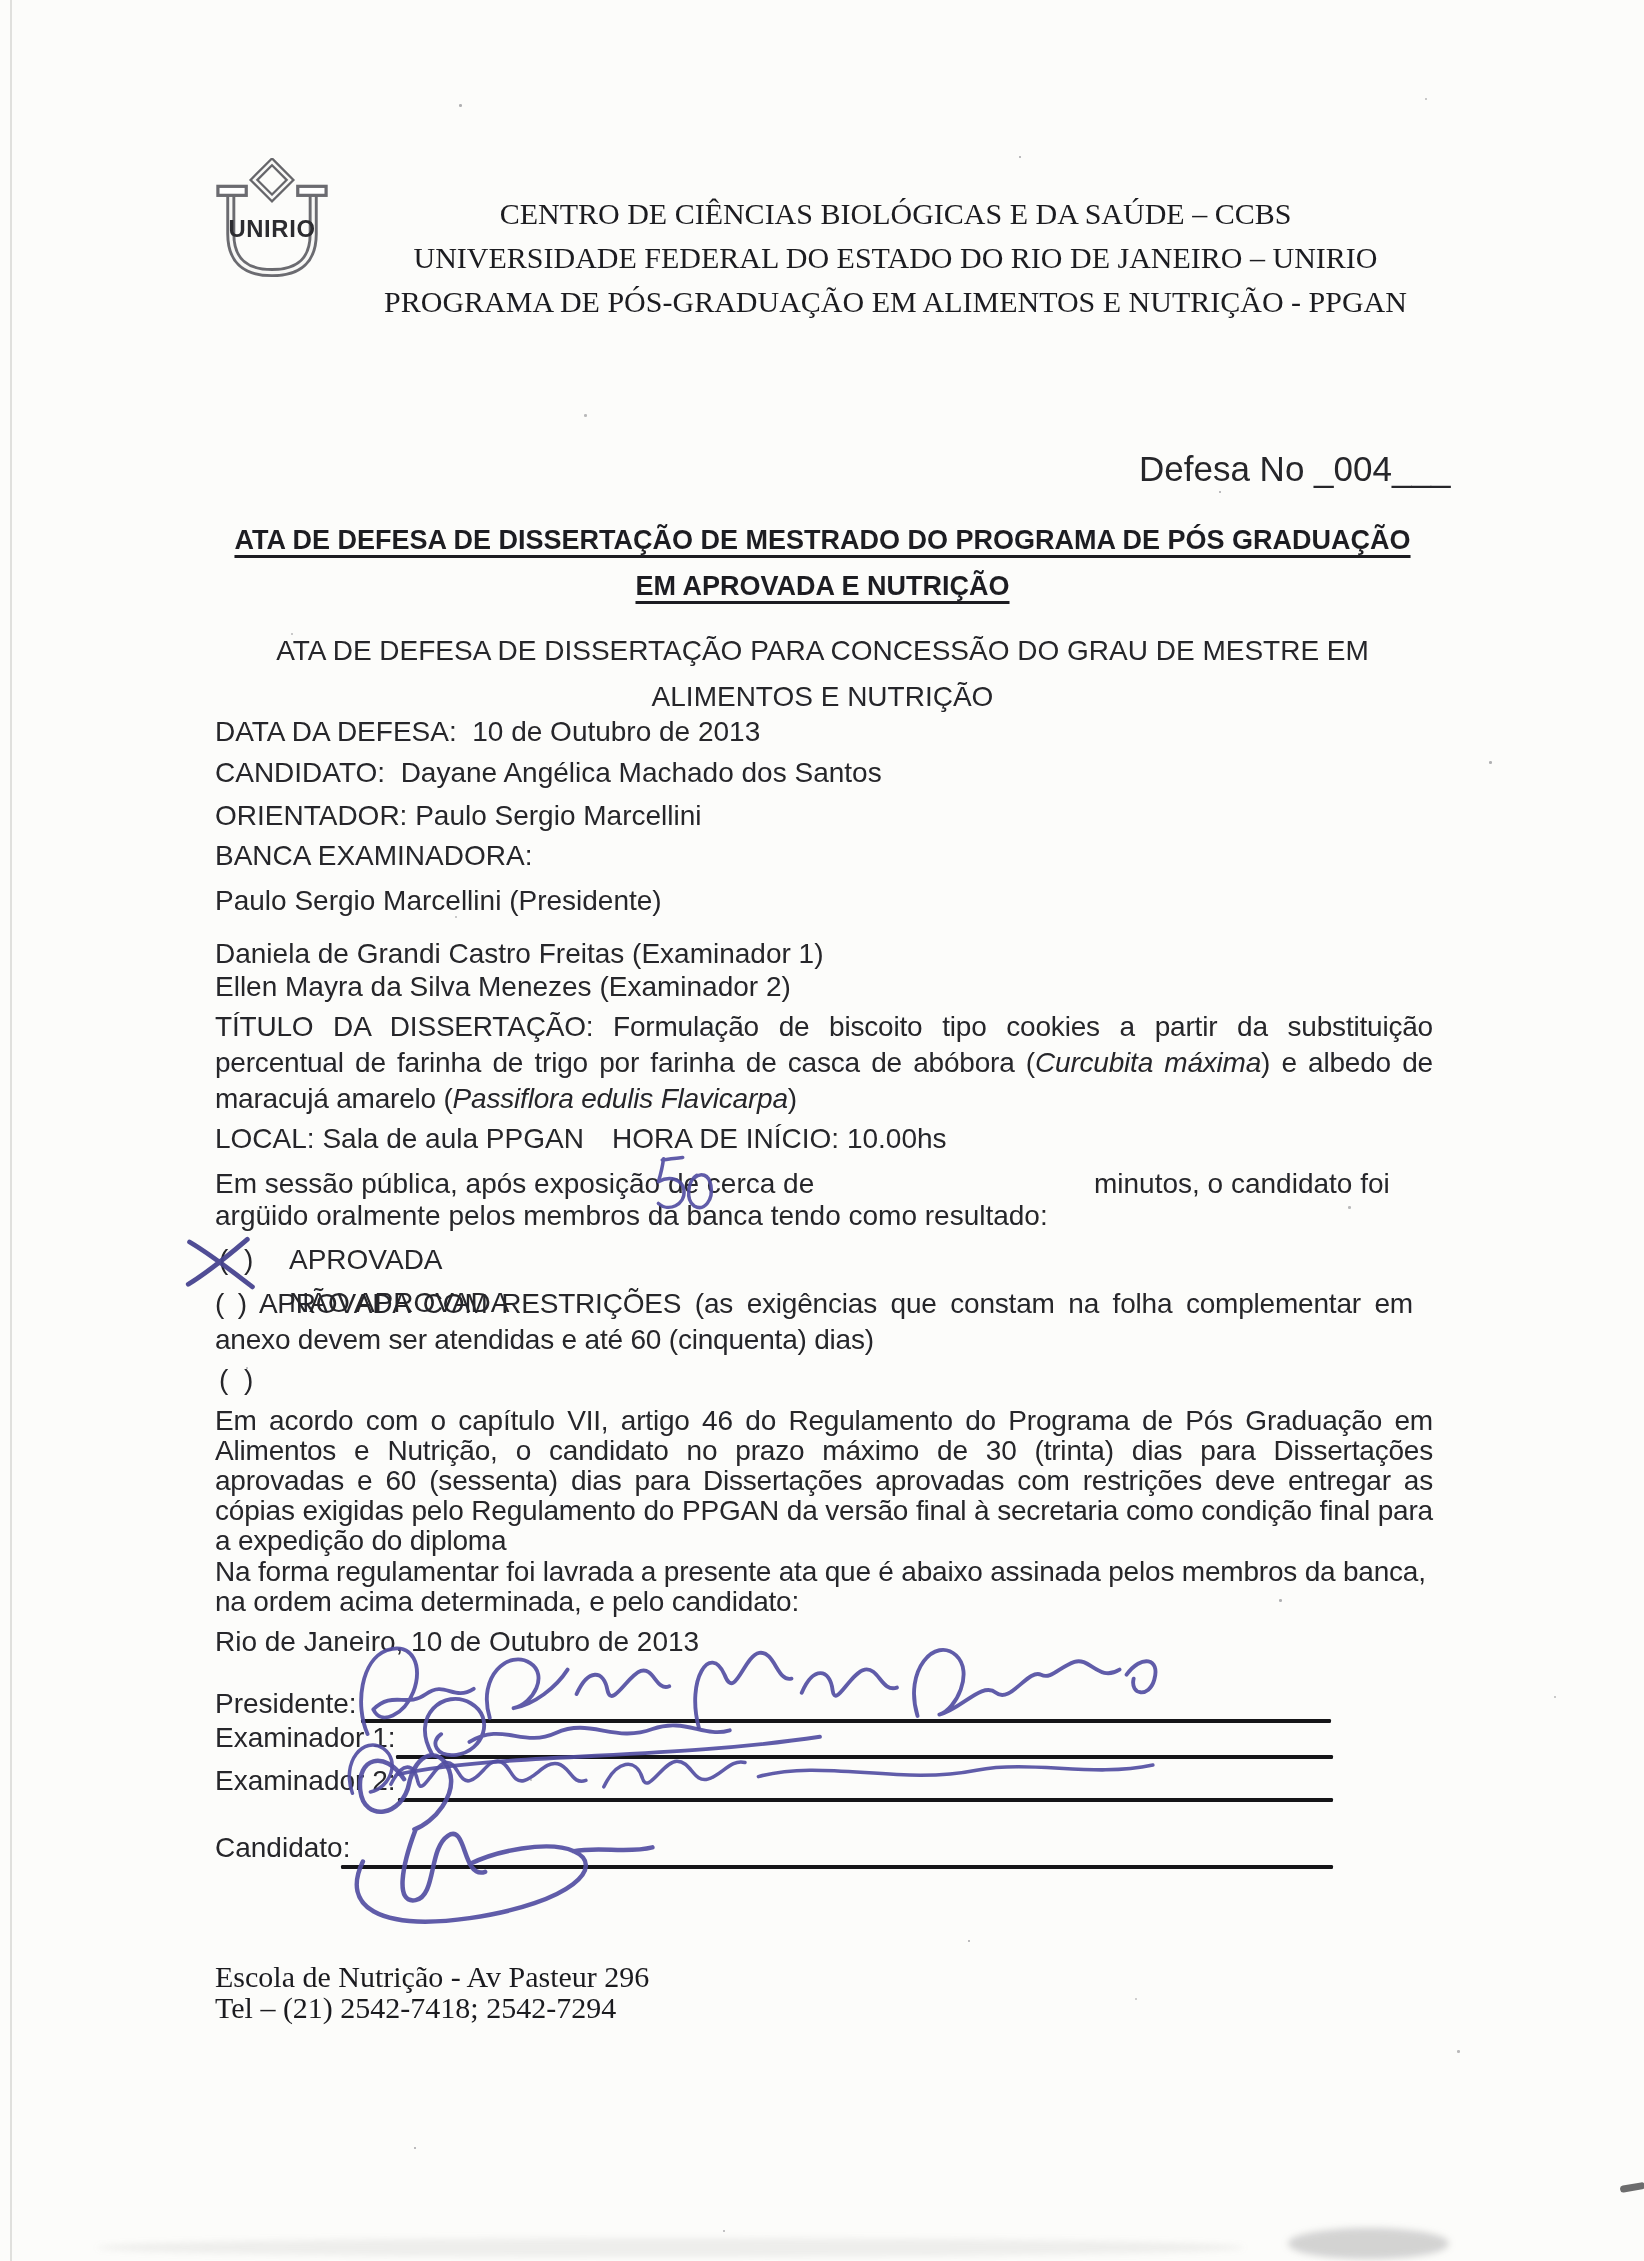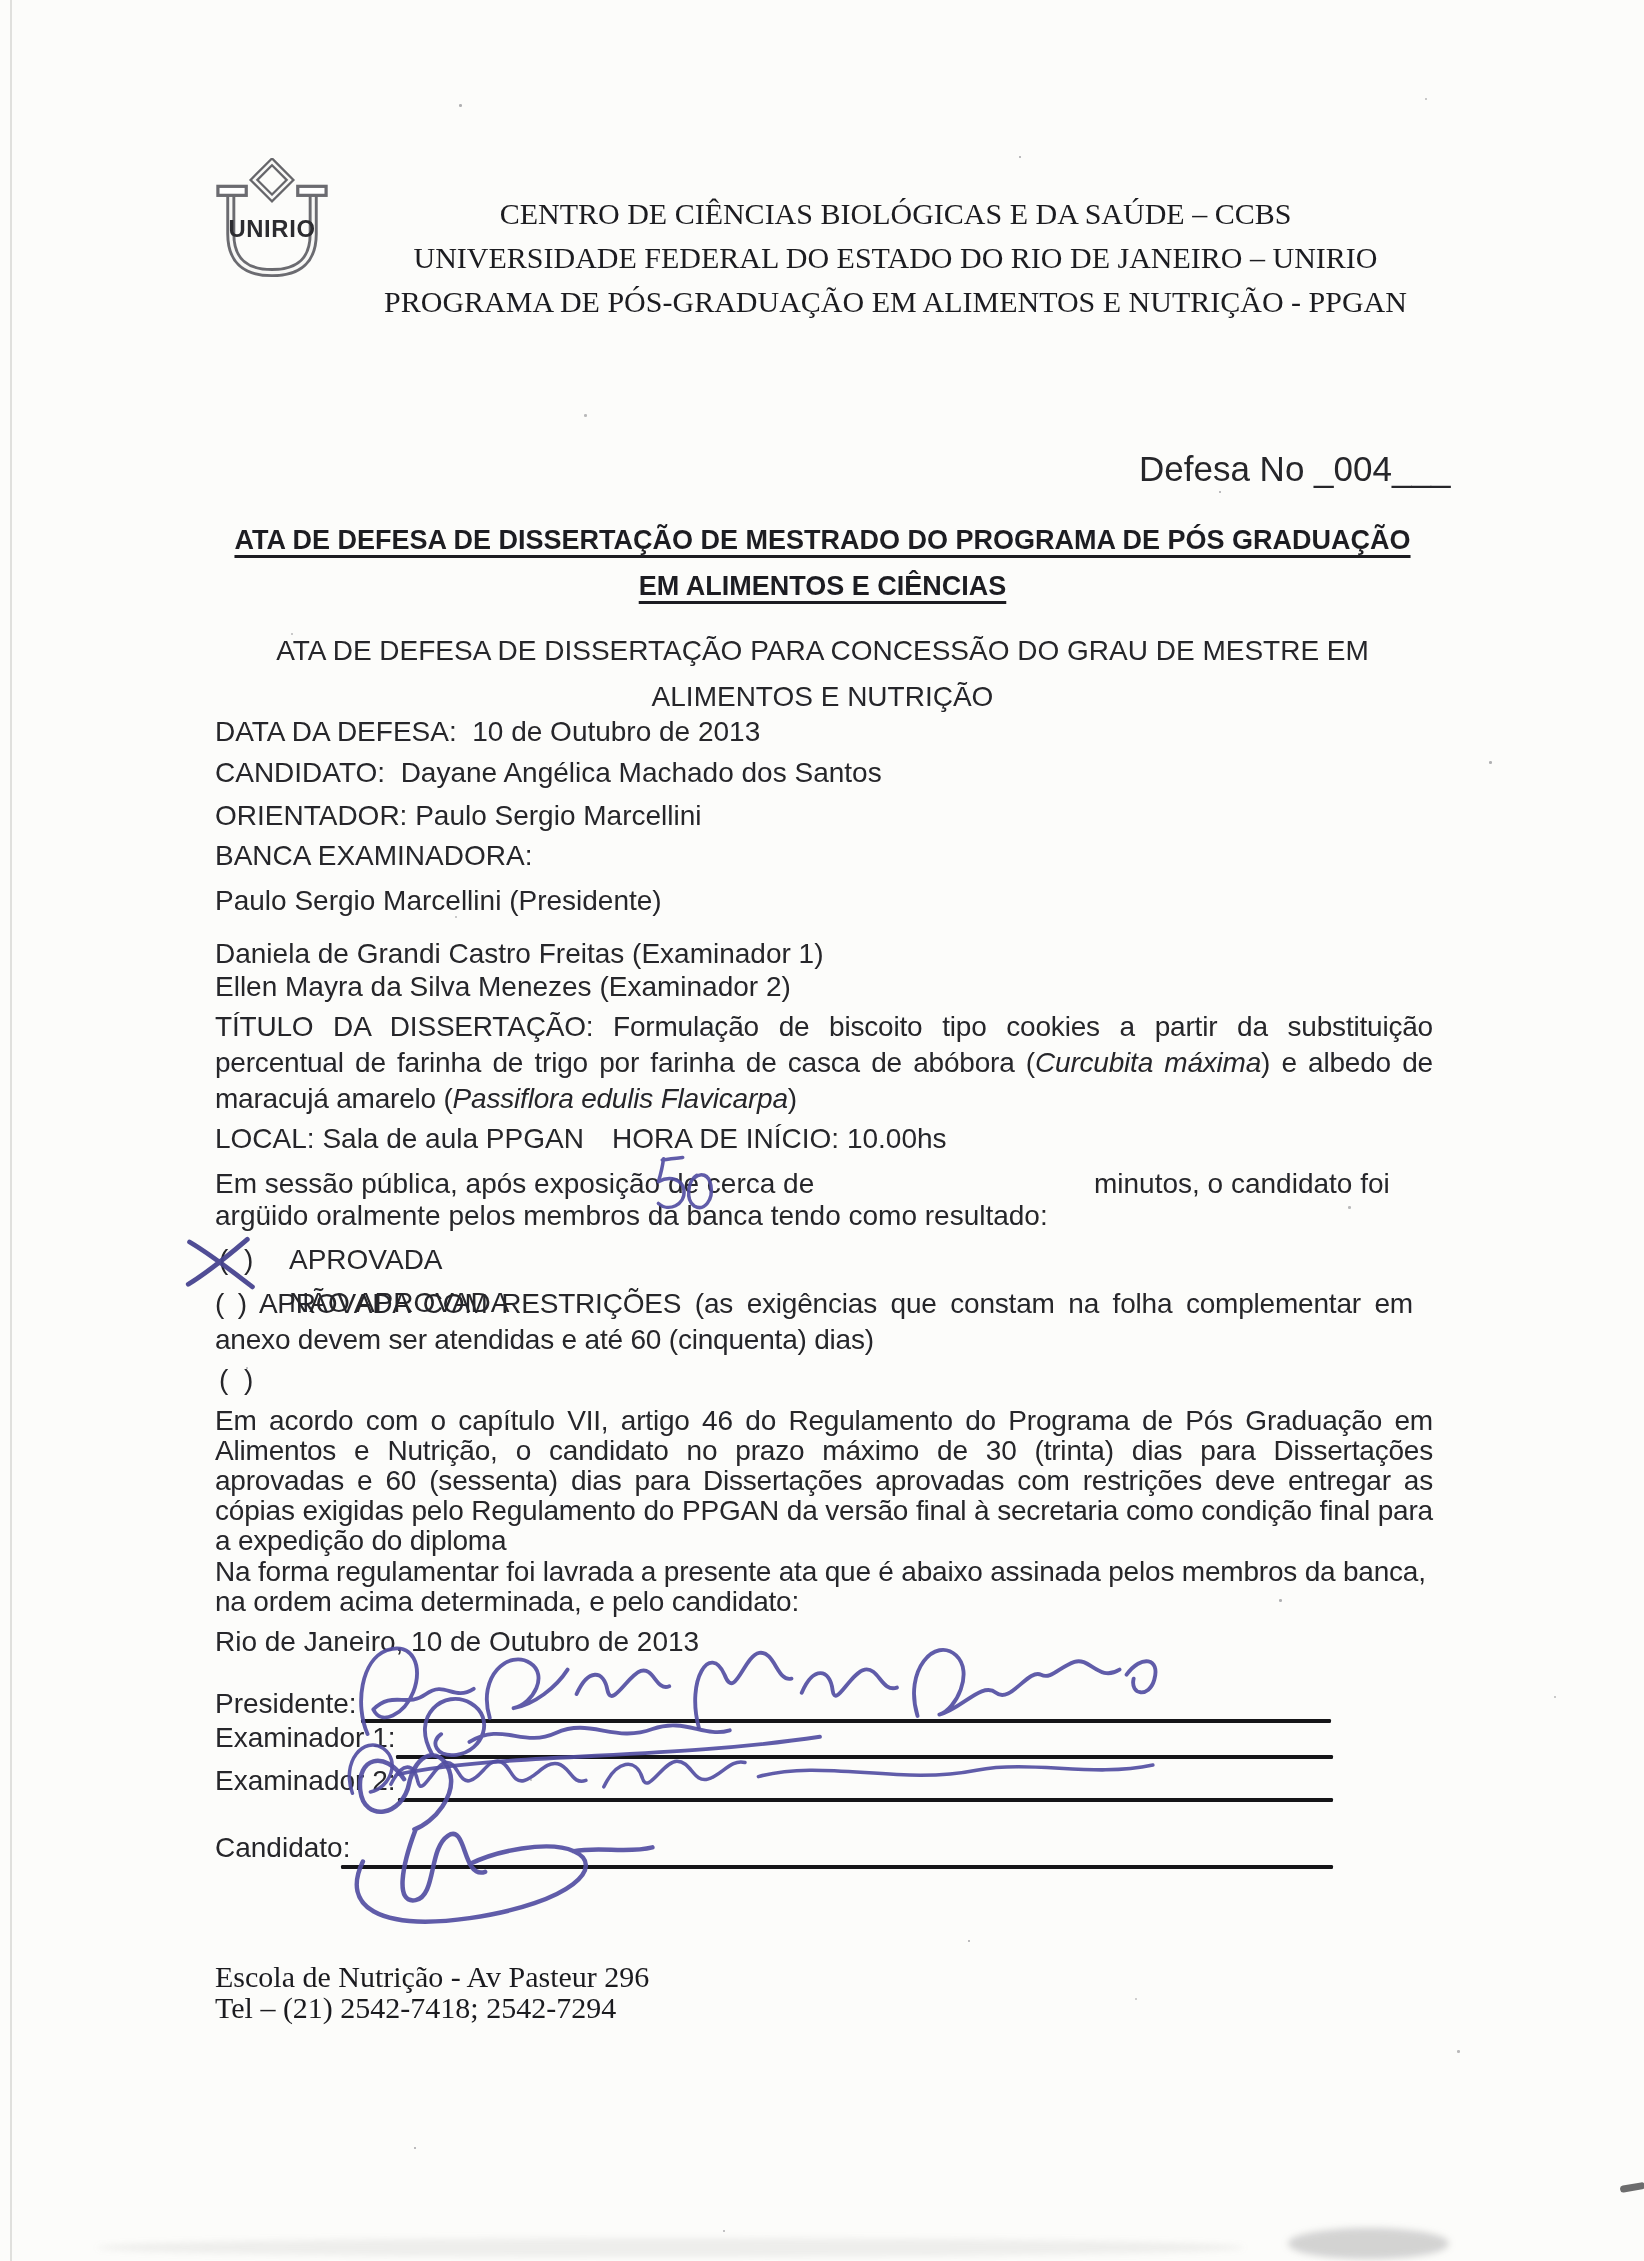--- a/index.html
+++ b/index.html
@@ -57,21 +57,21 @@
   <div class="abs header-block serif center">
     <div>CENTRO DE CIÊNCIAS BIOLÓGICAS E DA SAÚDE – CCBS</div>
     <div>UNIVERSIDADE FEDERAL DO ESTADO DO RIO DE JANEIRO – UNIRIO</div>
     <div>PROGRAMA DE PÓS-GRADUAÇÃO EM ALIMENTOS E NUTRIÇÃO - PPGAN</div>
   </div>
 
   <div class="row defesa-no">Defesa No _004___</div>
 
   <div class="abs title-block center bold">
     <div><span class="uline">ATA DE DEFESA DE DISSERTAÇÃO DE MESTRADO DO PROGRAMA DE PÓS GRADUAÇÃO</span></div>
-    <div><span class="uline">EM ALIMENTOS E CIÊNCIAS</span></div>
+    <div><span class="uline">EM APROVADA E NUTRIÇÃO</span></div>
   </div>
 
   <div class="abs subtitle-block center">
     <div>ATA DE DEFESA DE DISSERTAÇÃO PARA CONCESSÃO DO GRAU DE MESTRE EM</div>
     <div>ALIMENTOS E NUTRIÇÃO</div>
   </div>
 
   <div class="row" style="left:215px; top:717px;">DATA DA DEFESA:  10 de Outubro de 2013</div>
   <div class="row" style="left:215px; top:758px;">CANDIDATO:  Dayane Angélica Machado dos Santos</div>
   <div class="row" style="left:215px; top:801px;">ORIENTADOR: Paulo Sergio Marcellini</div>

